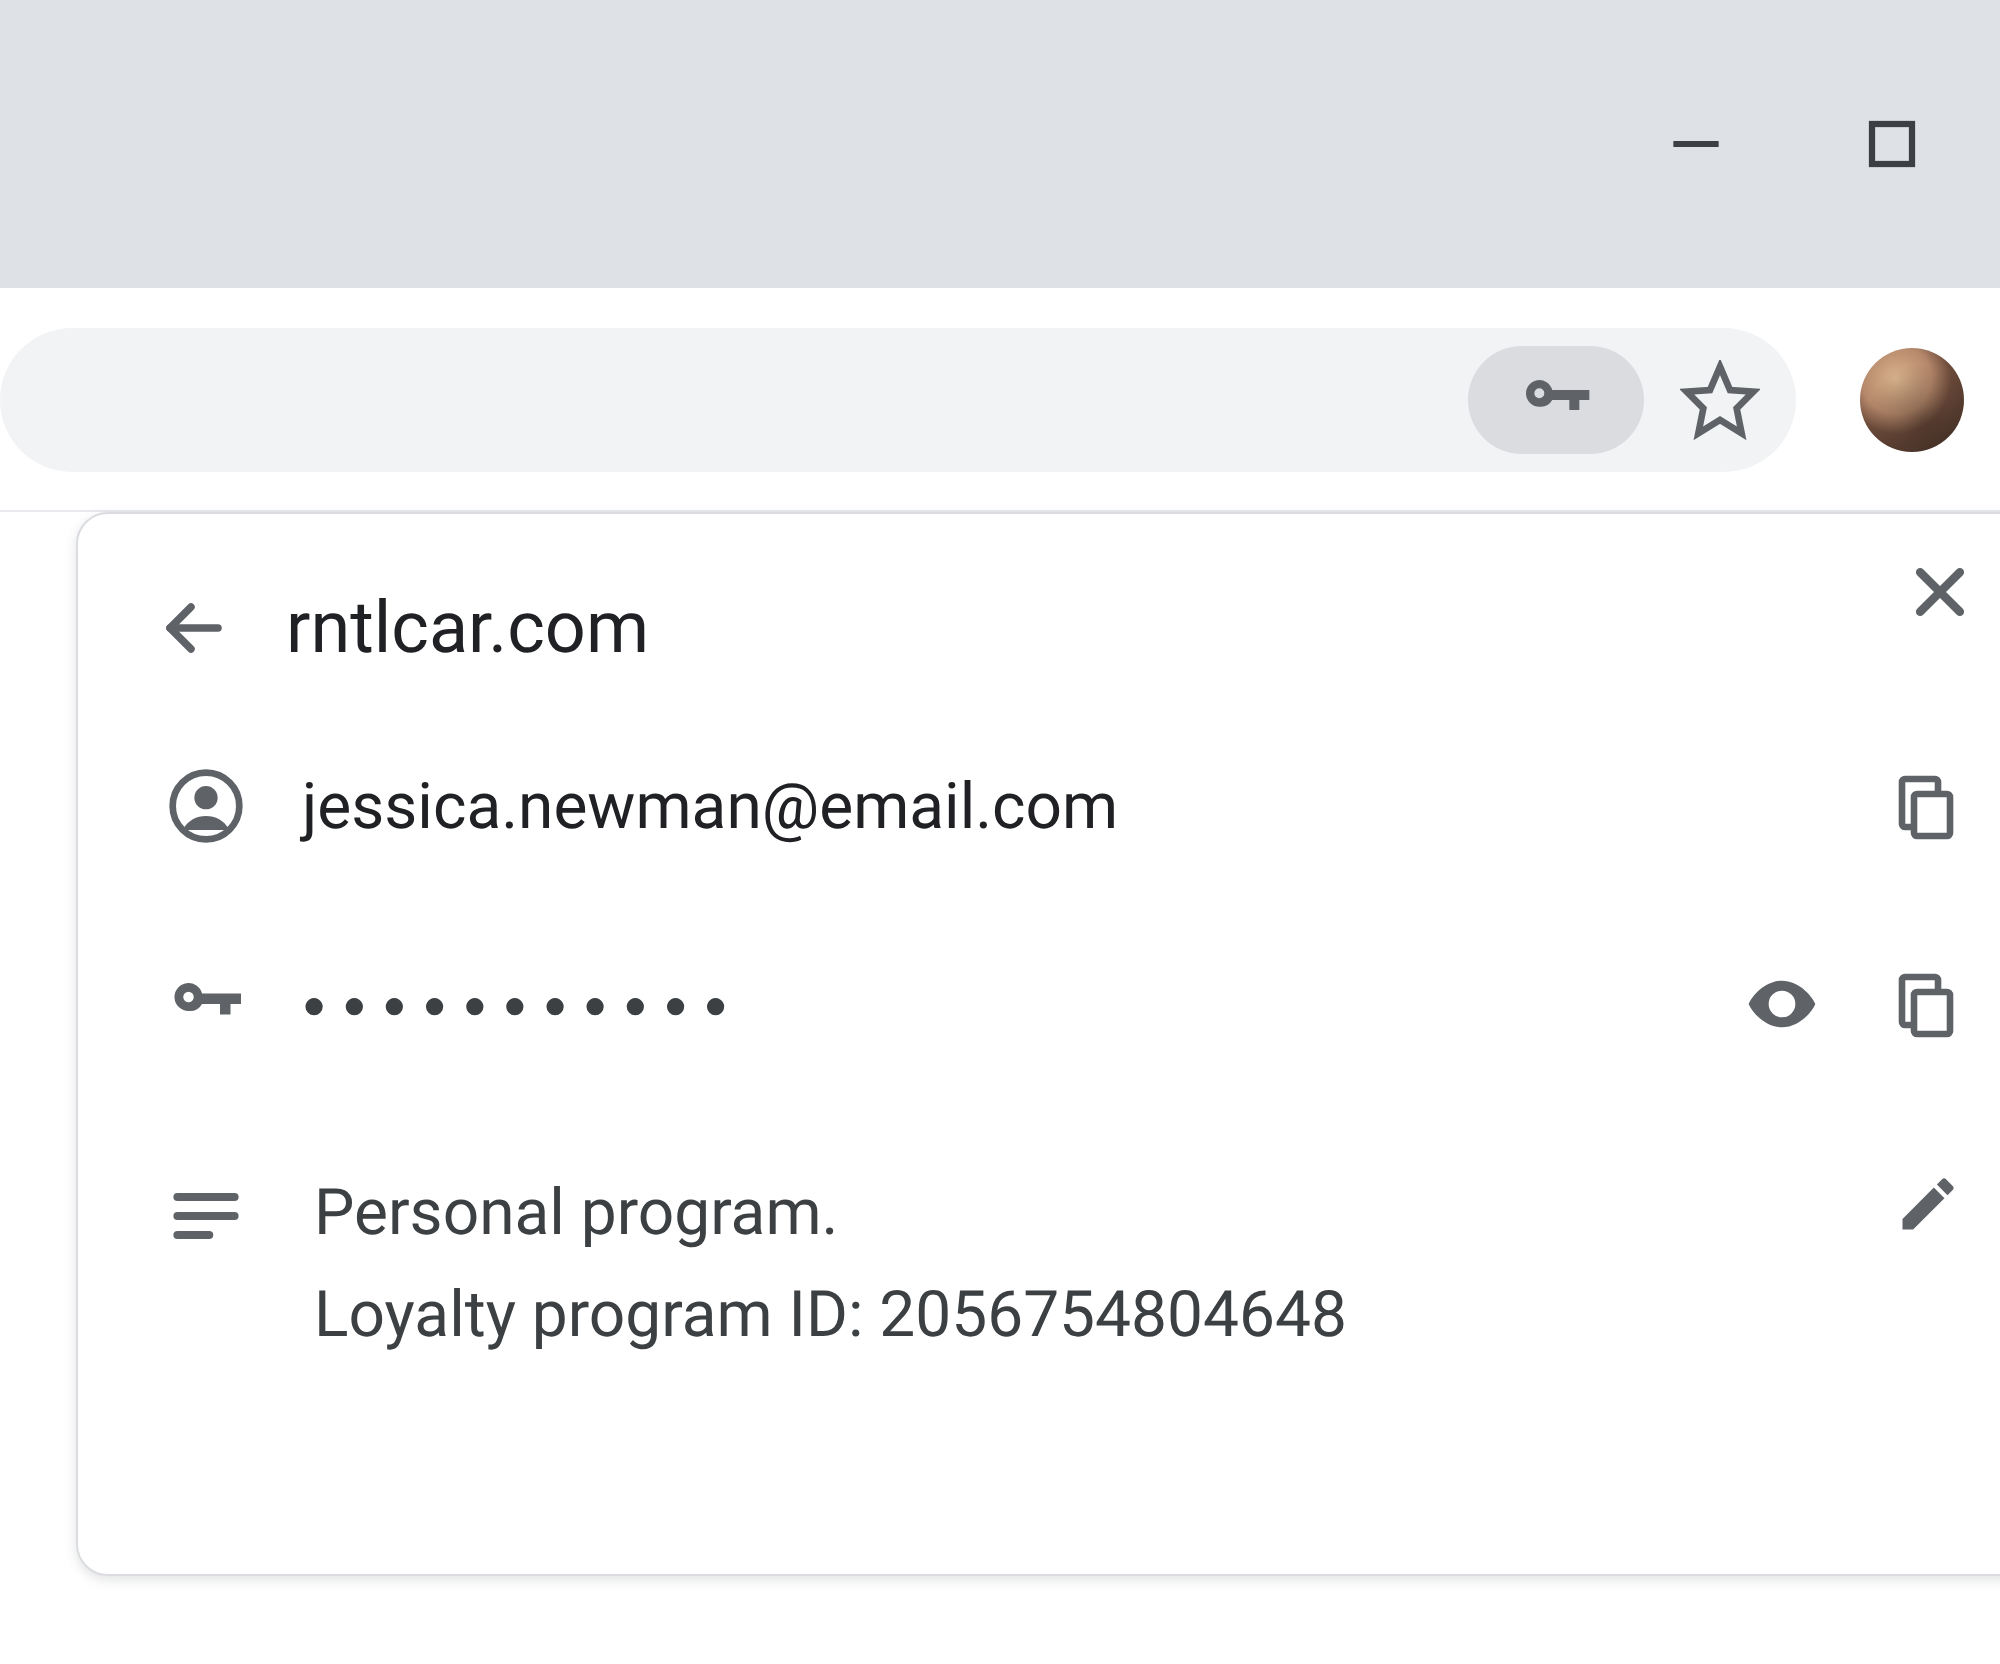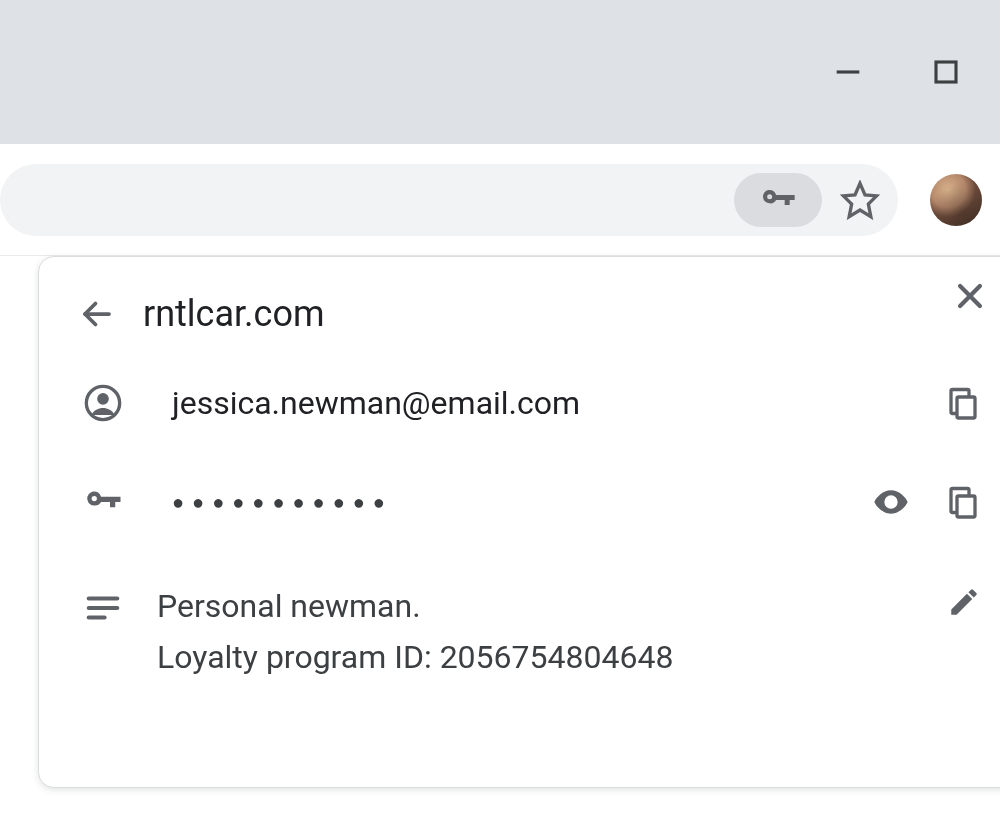--- a/index.html
+++ b/index.html
@@ -103,21 +103,21 @@
     .close-btn {
       position: absolute;
       right: -6px;
       top: -14px;
       color: #5f6368;
     }
     
     .row {
       display: flex;
       align-items: center;
-      gap: 45px;
+      gap: 24px;
       margin-bottom: 58px;
       margin-top: 48px;
     }
     .row-icon { width: 48px; display:flex; justify-content:center; color:#5f6368; flex-shrink:0; }
     .row-text {
       font-size: 32px;
       color: #202124;
       flex: 1;
     }
     .password-dots {
@@ -238,21 +238,21 @@
 
   <div class="note-row">
     <div class="row-icon">
       <svg width="38" height="38" viewBox="0 0 24 24" fill="none" stroke="currentColor" stroke-width="2.6" stroke-linecap="round">
           <line x1="3" y1="6" x2="21" y2="6"></line>
           <line x1="3" y1="12" x2="21" y2="12"></line>
           <line x1="3" y1="18" x2="13" y2="18"></line>
         </svg>
     </div>
     <div class="note-text">
-      <span>Personal newman.</span><br>
+      <span>Personal program.</span><br>
       <span>Loyalty program ID: 2056754804648</span>
     </div>
     <div class="row-actions">
       <div class="icon-btn">
         <svg width="34" height="34" viewBox="0 0 24 24" fill="currentColor">
             <path d="M3 17.25V21h3.75L17.81 9.94l-3.75-3.75L3 17.25zM20.71 7.04a1 1 0 0 0 0-1.41l-2.34-2.34a1 1 0 0 0-1.41 0l-1.83 1.83 3.75 3.75 1.83-1.83z"></path>
           </svg>
       </div>
     </div>
   </div>

